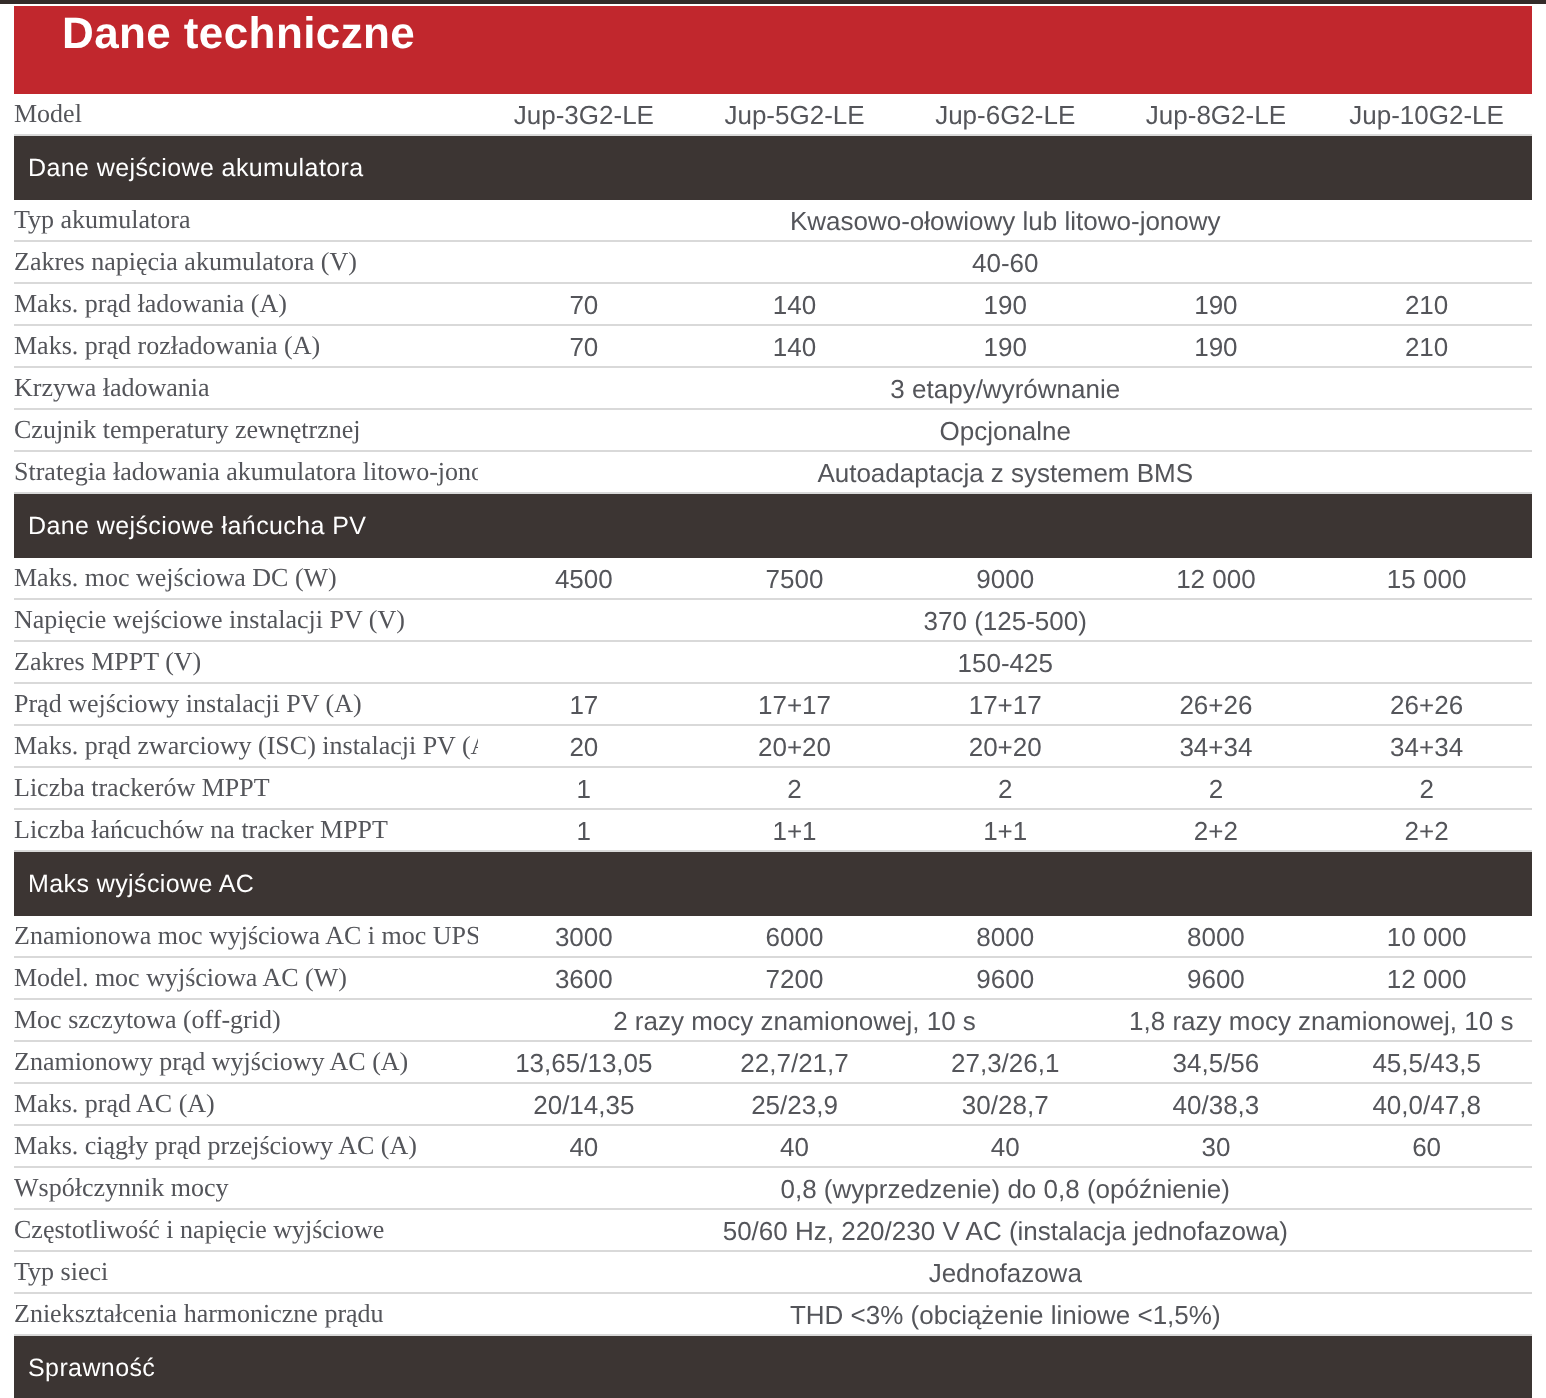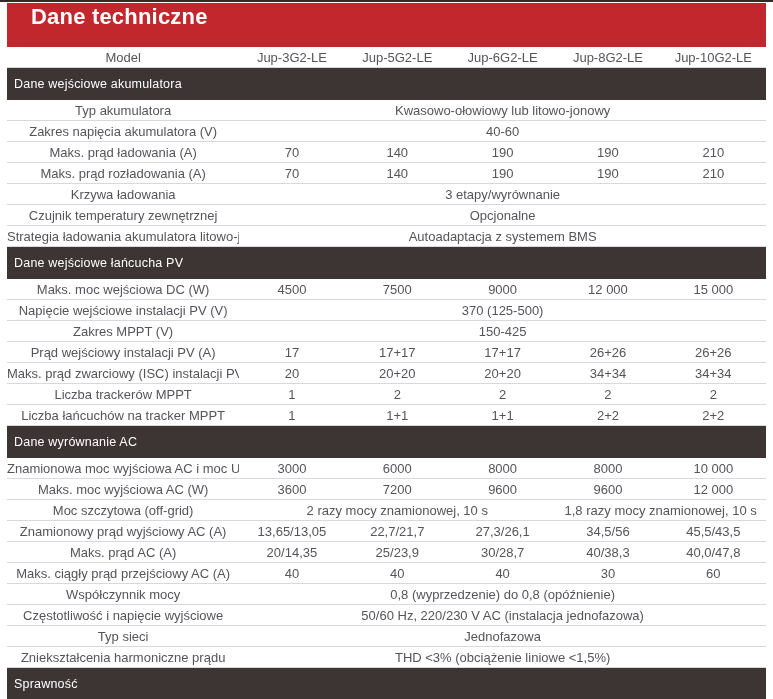--- a/index.html
+++ b/index.html
@@ -47,22 +47,23 @@
   tr.data-row td{
     border-bottom:1px solid var(--divider);
     height:20px;
     font-size:13px;
     color:var(--body-text);
     padding:0;
     overflow:hidden;
     white-space:nowrap;
   }
   td.label{
-    text-align:center;
+    text-align:left;
     padding-left:5px;
+    font-family:Liberation Serif, serif;
   }
   td.val{
     text-align:center;
   }
   tr.section-row td{
     background:var(--section-bg);
     color:var(--section-text);
     font-size:12.5px;
     height:32px;
     padding:0 0 0 7px;
@@ -178,32 +179,32 @@
         </tr>
         <tr class="data-row">
           <td class="label">Liczba łańcuchów na tracker MPPT</td>
           <td class="val">1</td>
           <td class="val">1+1</td>
           <td class="val">1+1</td>
           <td class="val">2+2</td>
           <td class="val">2+2</td>
         </tr>
         <tr class="section-row">
-          <td colspan="6">Dane wyrównanie AC</td>
+          <td colspan="6">Maks wyjściowe AC</td>
         </tr>
         <tr class="data-row">
           <td class="label">Znamionowa moc wyjściowa AC i moc UPS (W)</td>
           <td class="val">3000</td>
           <td class="val">6000</td>
           <td class="val">8000</td>
           <td class="val">8000</td>
           <td class="val">10 000</td>
         </tr>
         <tr class="data-row">
-          <td class="label">Maks. moc wyjściowa AC (W)</td>
+          <td class="label">Model. moc wyjściowa AC (W)</td>
           <td class="val">3600</td>
           <td class="val">7200</td>
           <td class="val">9600</td>
           <td class="val">9600</td>
           <td class="val">12 000</td>
         </tr>
         <tr class="data-row">
           <td class="label">Moc szczytowa (off-grid)</td>
           <td class="val" colspan="3">2 razy mocy znamionowej, 10 s</td>
           <td class="val" colspan="2">1,8 razy mocy znamionowej, 10 s</td>

